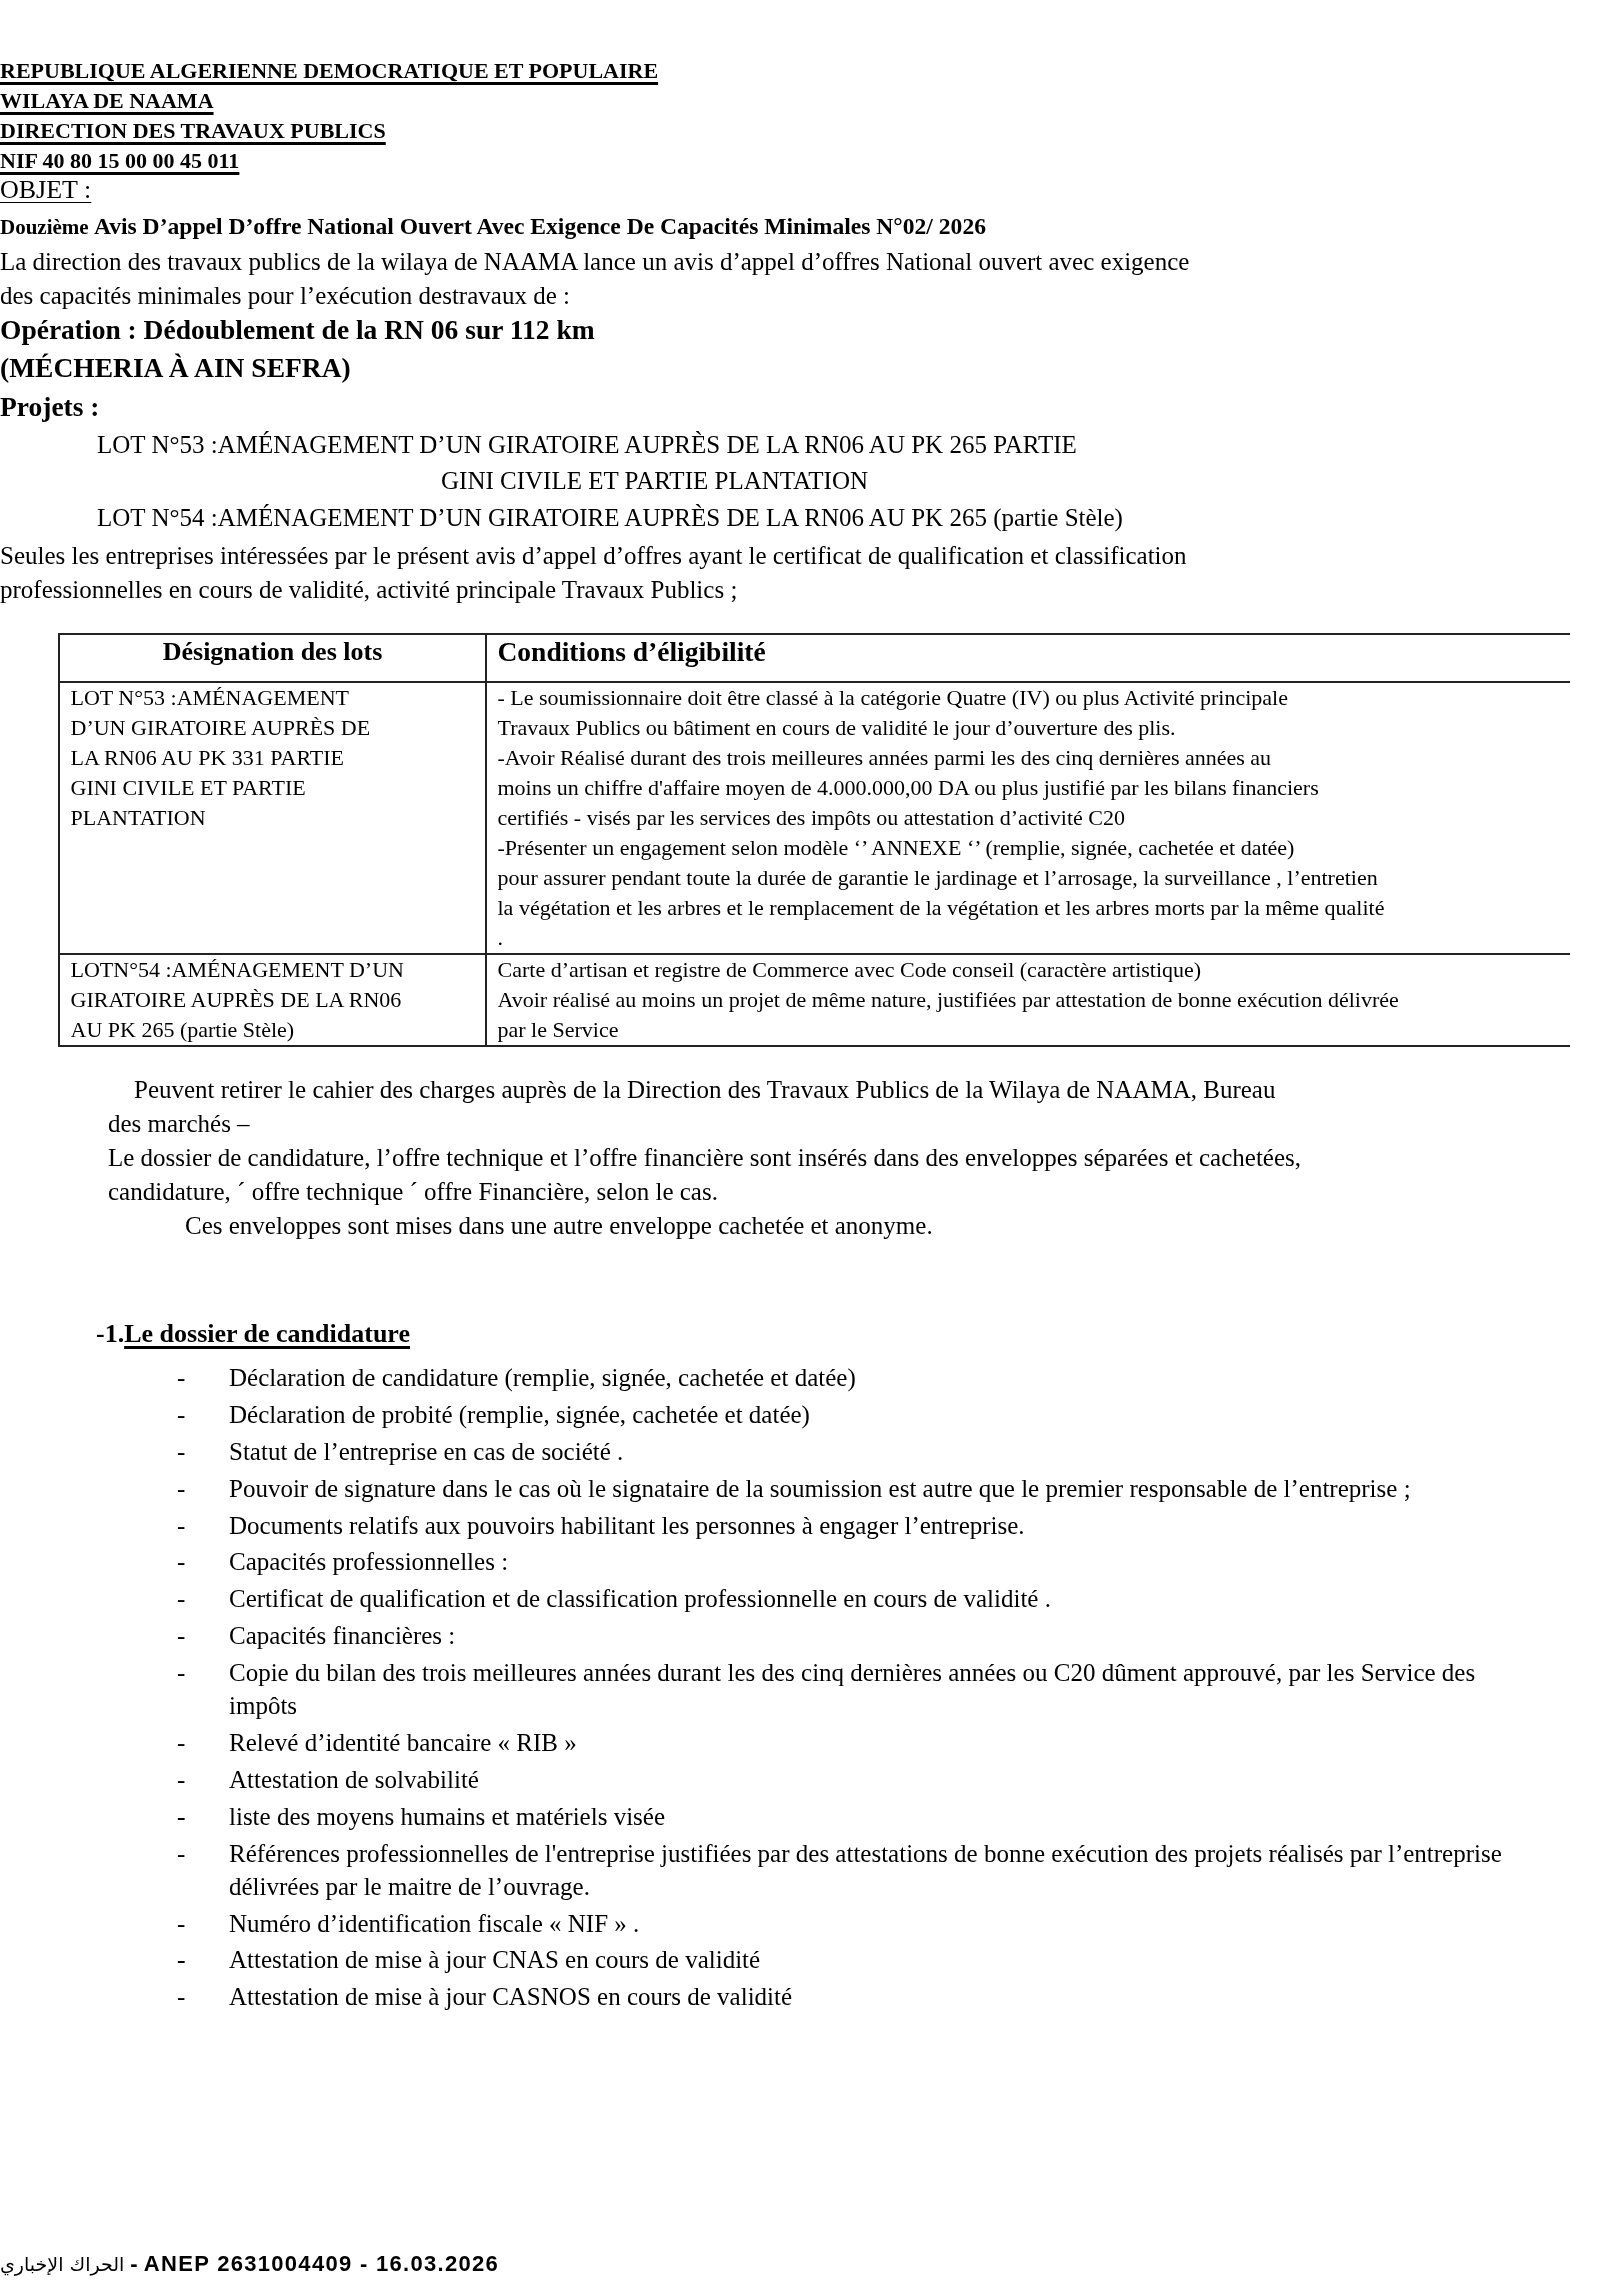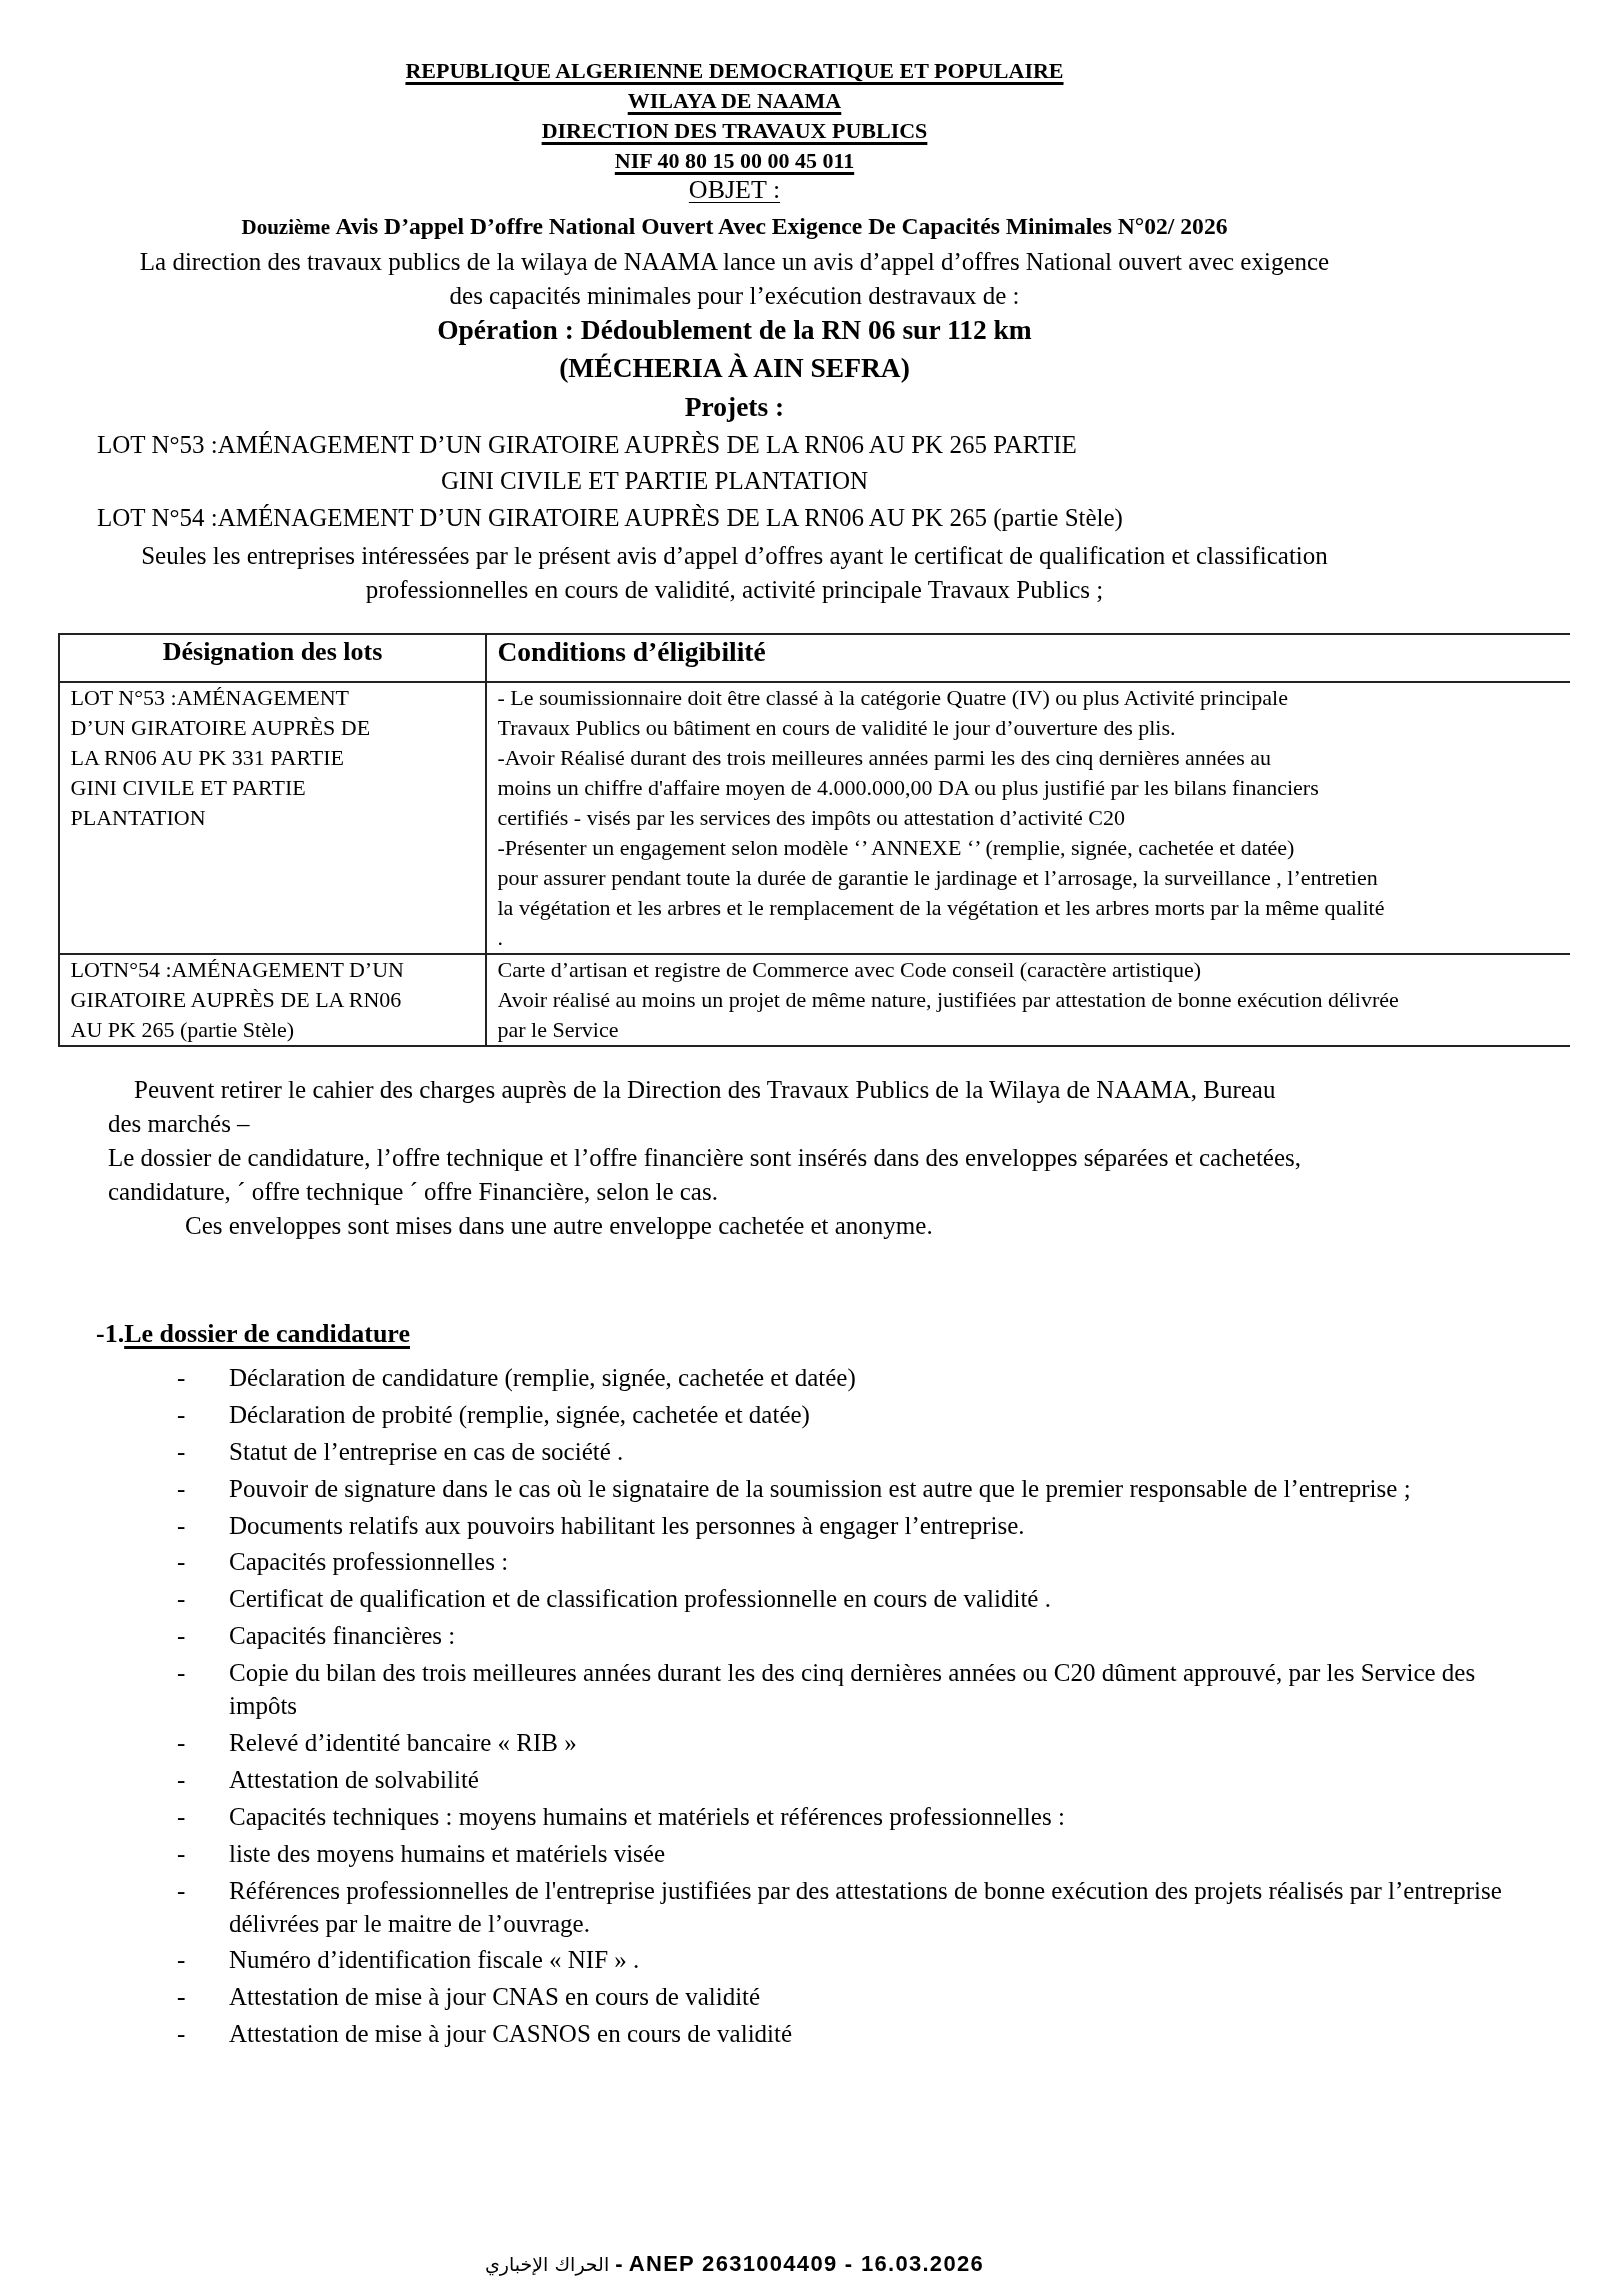--- a/index.html
+++ b/index.html
@@ -1,19 +1,19 @@
 <!DOCTYPE html>
 <html style="font-size:10.5px"><head>
 <meta charset="utf-8">
 <style>
   html, body { margin:0; padding:0; background:#ffffff; }
   body { width:1623px; height:2295px; position:relative; overflow:hidden; color:#000;
          font-family:"Liberation Serif","DejaVu Serif",serif; }
   .abs { position:absolute; }
-  .center { left:8px; width:1453px; text-align:center; }
+  .center { left:0; width:1453px; }
   .hdr { font-weight:bold; font-size:22px; text-decoration:underline; text-decoration-thickness:2.6px; text-underline-offset:3.9px; line-height:30px; }
   .objet { font-size:26px; text-decoration:underline; text-decoration-thickness:1.3px; text-underline-offset:3.9px; }
   .avis { font-size:23.6px; font-weight:bold; }
   .body36 { font-size:25px; line-height:37px; }
   .op { font-size:27.5px; font-weight:bold; }
   .lotline { font-size:25px; }
   table.lots { position:absolute; left:58px; top:633px; border-collapse:collapse; width:1512px; }
   table.lots td, table.lots th { border:2px solid #222; vertical-align:top; padding:0 10.5px; font-size:22px; line-height:30px; font-weight:normal; }
   table.lots th { font-weight:bold; font-size:26px; line-height:31px; padding-top:1.3px; padding-bottom:14px; }
   table.lots th.c1 { text-align:center; }
@@ -115,21 +115,21 @@
     <li><span class="dash">-</span><span>Déclaration de probité (remplie, signée, cachetée et datée)</span></li>
     <li><span class="dash">-</span><span>Statut de l’entreprise en cas de société .</span></li>
     <li><span class="dash">-</span><span>Pouvoir de signature dans le cas où le signataire de la soumission est autre que le premier responsable de l’entreprise ;</span></li>
     <li><span class="dash">-</span><span>Documents relatifs aux pouvoirs habilitant les personnes à engager l’entreprise.</span></li>
     <li><span class="dash">-</span><span>Capacités professionnelles :</span></li>
     <li><span class="dash">-</span><span>Certificat de qualification et de classification professionnelle en cours de validité .</span></li>
     <li><span class="dash">-</span><span>Capacités financières :</span></li>
     <li><span class="dash">-</span><span>Copie du bilan des trois meilleures années durant les des cinq dernières années ou C20 dûment approuvé, par les Service des impôts</span></li>
     <li><span class="dash">-</span><span>Relevé d’identité bancaire « RIB »</span></li>
     <li><span class="dash">-</span><span>Attestation de solvabilité</span></li>
-    <li><span class="dash">-</span><span>Capacités techniques : moyens humains et matériels et références professionnelles :</span></li>
+    <li><span class="dash">-</span></li>
     <li><span class="dash">-</span><span>liste des moyens humains et matériels visée</span></li>
     <li><span class="dash">-</span><span>Références professionnelles de l'entreprise justifiées par des attestations de bonne exécution des projets réalisés par l’entreprise délivrées par le maitre de l’ouvrage.</span></li>
     <li><span class="dash">-</span><span>Numéro d’identification fiscale « NIF »   .</span></li>
     <li><span class="dash">-</span></li>
     <li><span class="dash">-</span><span>Attestation de mise à jour CNAS en cours de validité</span></li>
     <li><span class="dash">-</span><span>Attestation de mise à jour CASNOS en cours de validité</span></li>
   </ul>
 
 <div class="abs center footer" style="top:2251px;">
   <span class="ar" dir="rtl">الحراك الإخباري</span><span> - </span><span>ANEP 2631004409 - 16.03.2026</span>

